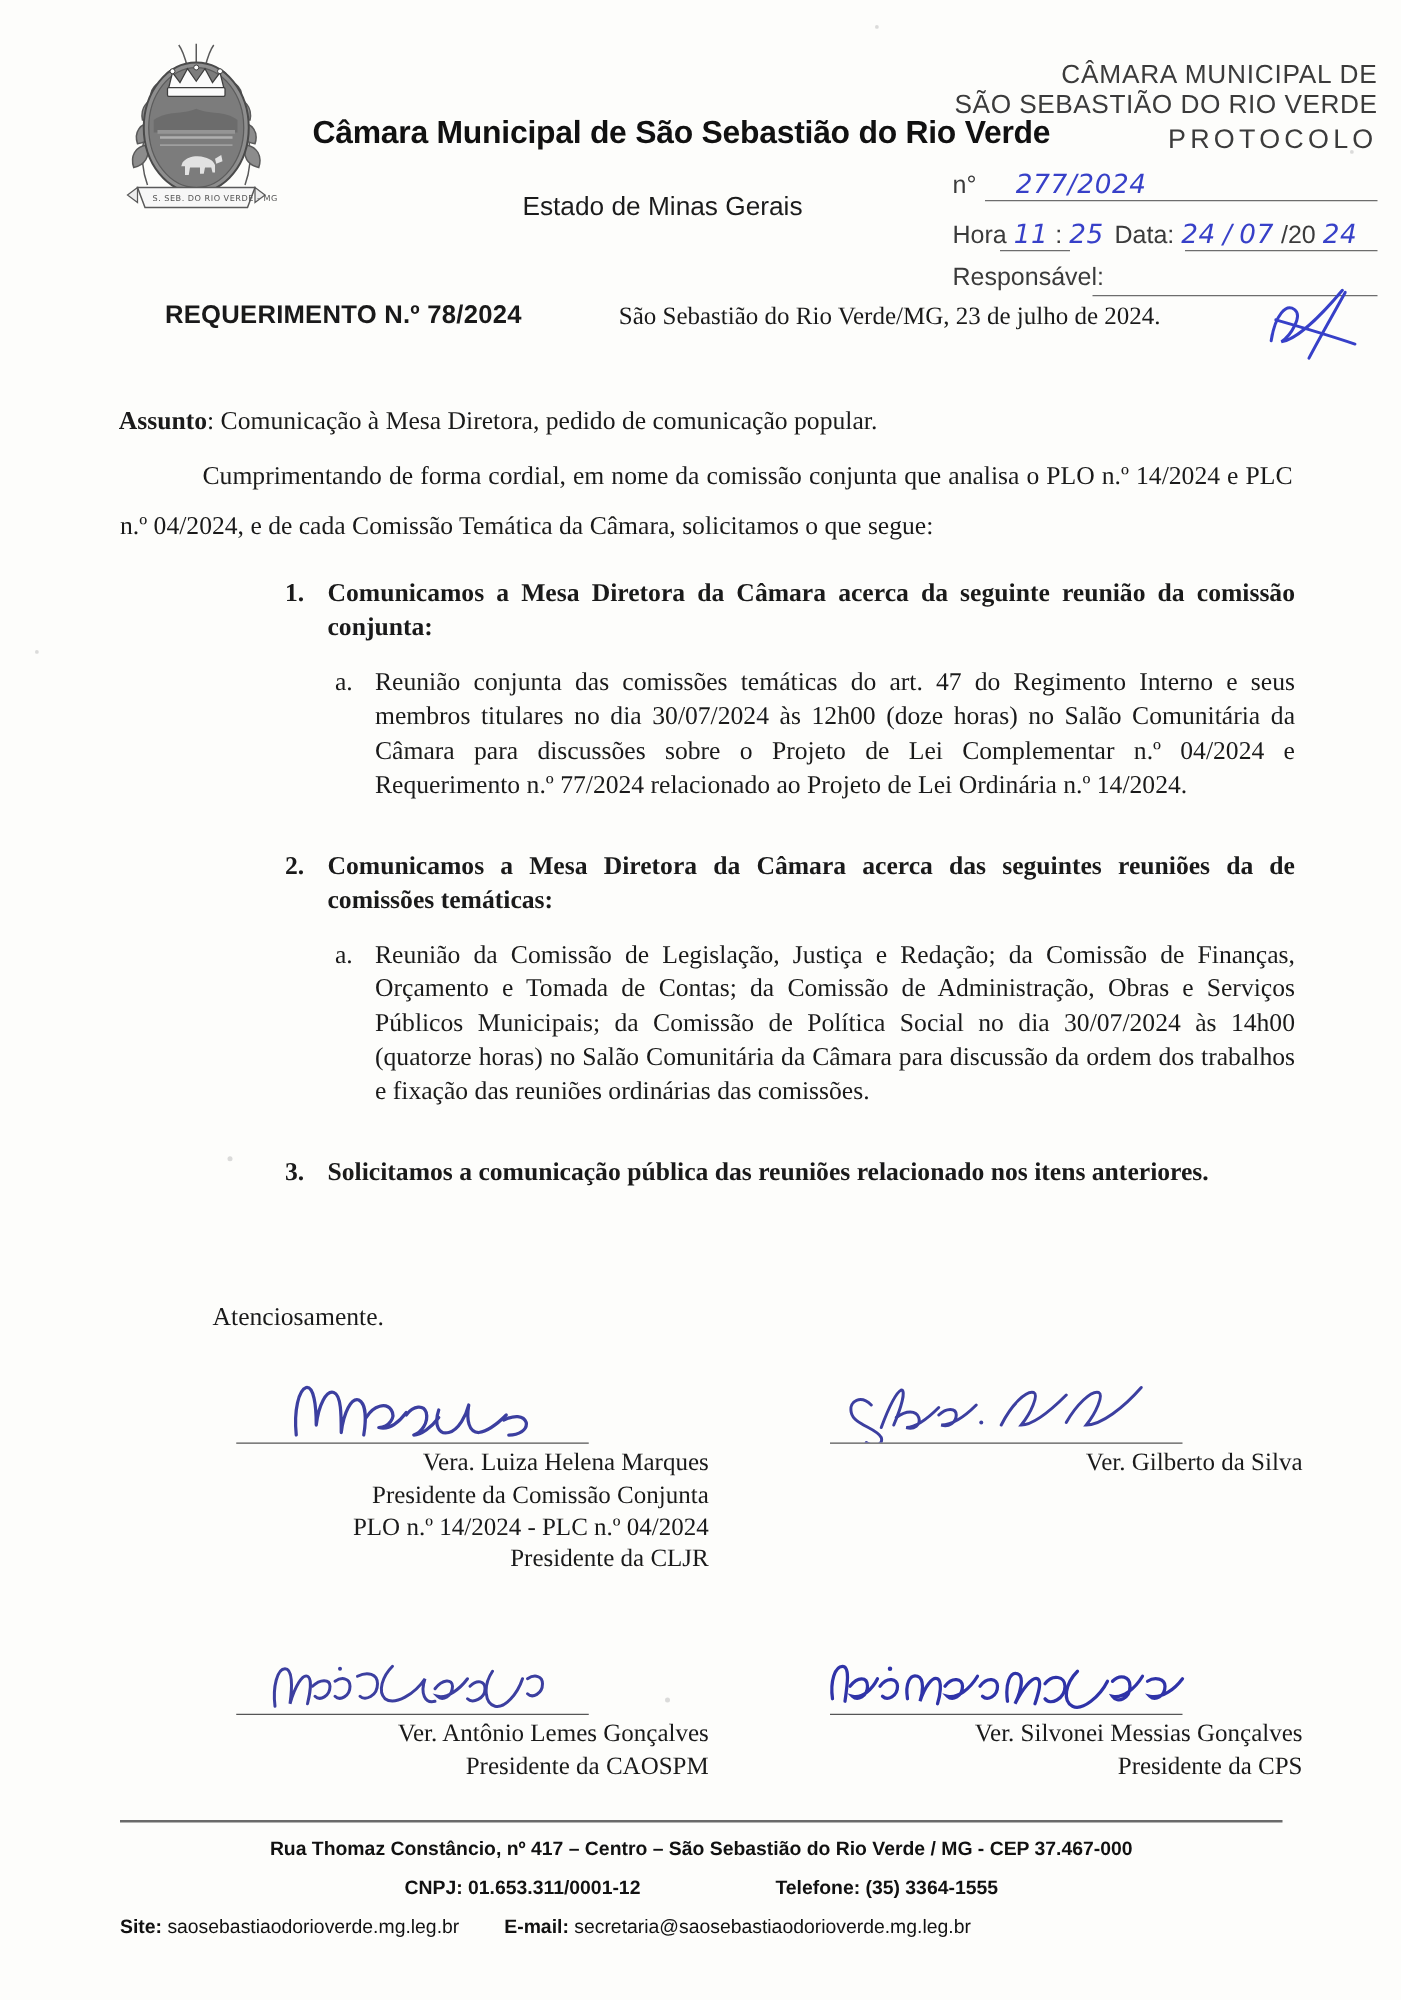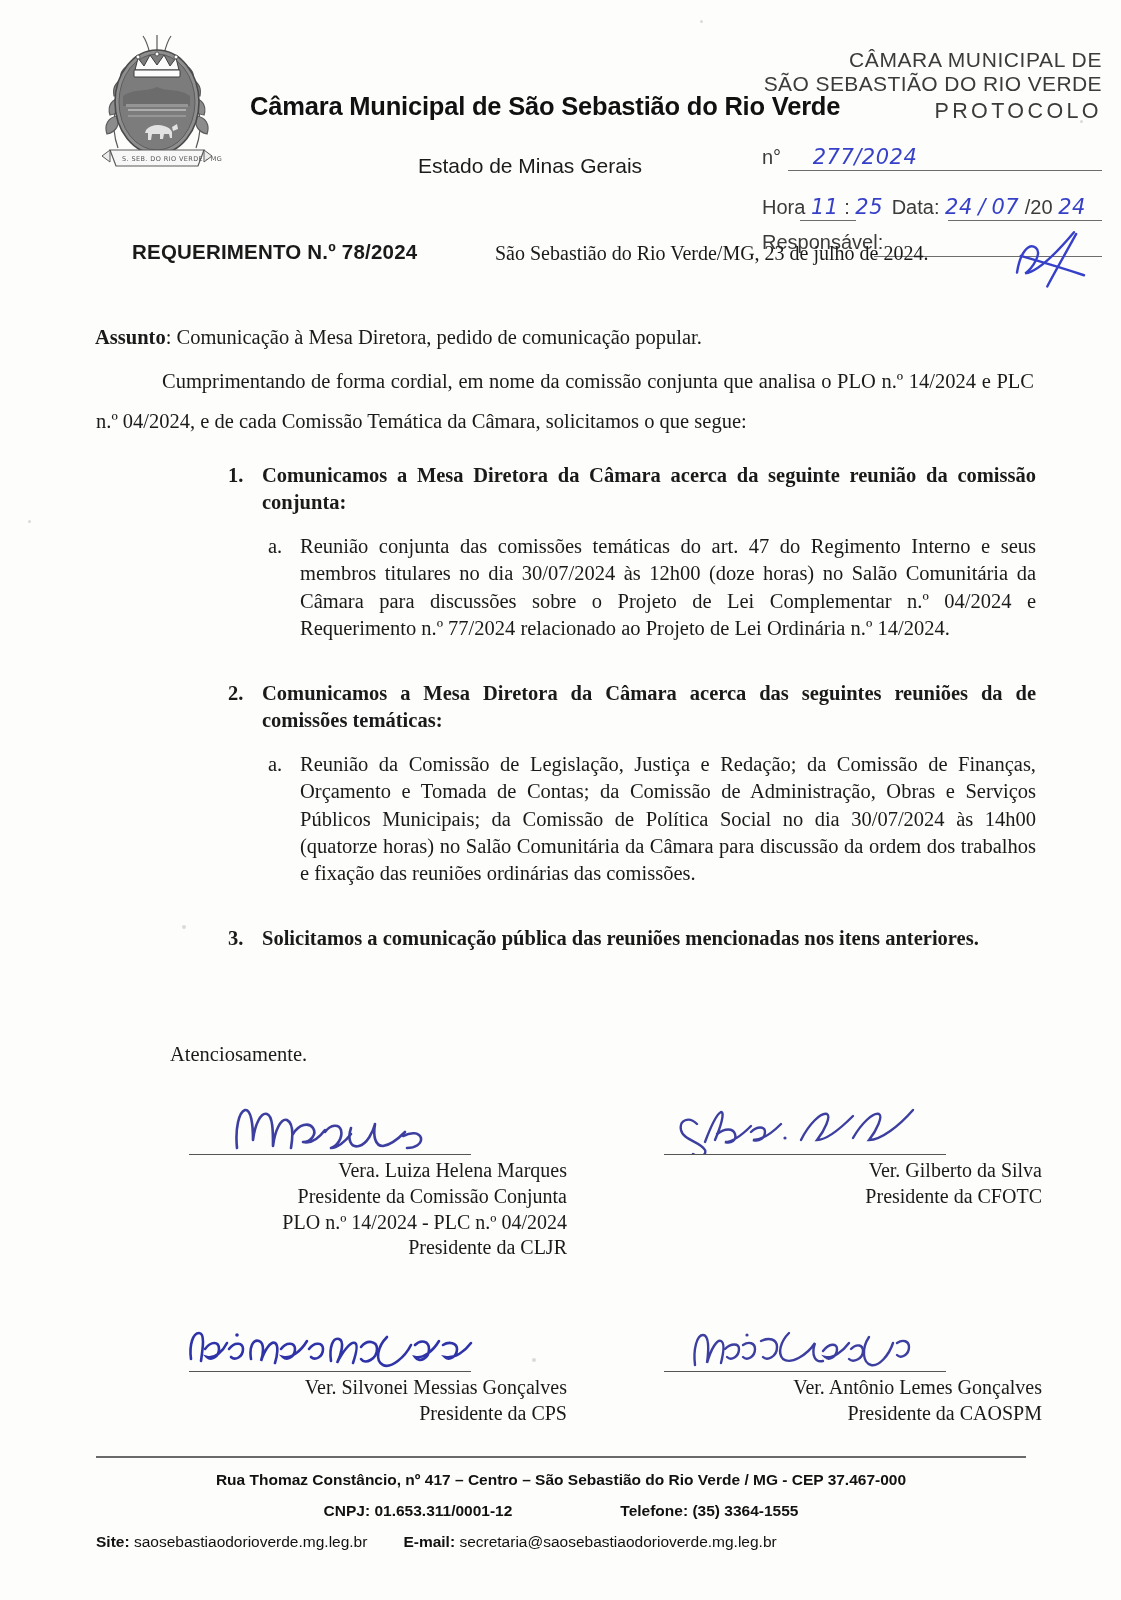--- a/index.html
+++ b/index.html
@@ -77,21 +77,21 @@
   }
   .stamp-l2 { letter-spacing: 0.4px; }
   .stamp-l3 {
     letter-spacing: 3.4px;
     margin-top: 3px;
     font-size: 21.5px;
   }
   .stamp-row {
     position: relative;
     font-size: 20px;
-    margin-top: 22px;
+    margin-top: 12px;
     height: 28px;
   }
   .stamp-lbl { color: #2b2b2b; }
   .stamp-rule {
     position: absolute;
     bottom: 2px;
     height: 1px;
     background: #3a3a3a;
     opacity: .8;
   }
@@ -430,21 +430,21 @@
           <span class="subitem-text">Reunião da Comissão de Legislação, Justiça e Redação; da Comissão de Finanças, Orçamento e Tomada de Contas; da Comissão de Administração, Obras e Serviços Públicos Municipais; da Comissão de Política Social no dia 30/07/2024 às 14h00 (quatorze horas) no Salão Comunitária da Câmara para discussão da ordem dos trabalhos e fixação das reuniões ordinárias das comissões.</span>
         </div>
       </div>
     </div>
 
     <div class="gap-2"></div>
 
     <div class="oitem">
       <div class="oitem-head">
         <span class="oitem-num">3.</span>
-        <span class="oitem-text">Solicitamos a comunicação pública das reuniões mencionadas nos itens anteriores.</span>
+        <span class="oitem-text">Solicitamos a comunicação pública das reuniões relacionado nos itens anteriores.</span>
       </div>
     </div>
 
   </div>
 
   <div class="closing">Atenciosamente.</div>
 
   <div class="sig-grid">
 
     <div class="sig-row">
@@ -477,26 +477,47 @@
               <path d="M62 36 C70 30 78 30 80 36 C82 42 76 46 70 44 C78 44 88 36 96 28"></path>
               <path d="M96 34 C102 28 110 28 110 34 C110 40 104 44 98 42 C108 42 118 34 126 26"></path>
               <circle cx="130" cy="40" r="1.6" fill="#3c3fa0" stroke="none"></circle>
               <path d="M146 42 C154 26 166 14 172 16 C176 18 170 32 162 42 C172 42 186 30 198 18"></path>
               <path d="M198 40 C206 26 218 14 224 16 C228 18 222 32 214 42 C226 42 244 28 258 12"></path>
             </g>
           </svg>
         </div>
         <div class="sig-rule"></div>
         <div class="sig-name">Ver. Gilberto da Silva</div>
-        <div class="sig-role">Presidente da CFOTC</div>
       </div>
 
     </div>
 
     <div class="sig-row sig-row-2">
+
+      <div class="sig-cell">
+        <div class="sig-scribble">
+          <svg width="280" height="56" viewBox="0 0 280 56">
+            <g stroke="#3c3fa0" stroke-width="2.4" fill="none" stroke-linecap="round">
+              <path d="M30 50 C28 34 32 20 38 20 C44 20 44 34 42 48 C46 34 52 24 56 26 C60 28 58 40 56 48"></path>
+              <path d="M60 34 C66 28 74 28 74 34 C74 42 66 46 62 42"></path>
+              <path d="M78 30 C84 26 90 28 90 34 C90 42 82 46 78 42"></path>
+              <circle cx="82" cy="20" r="1.6" fill="#3c3fa0" stroke="none"></circle>
+              <path d="M96 26 C104 22 112 24 112 32 C112 42 102 46 98 42"></path>
+              <path d="M124 18 C116 26 112 38 118 44 C126 50 142 40 150 28 C146 40 150 48 158 46"></path>
+              <path d="M158 36 C164 28 172 28 172 34 C172 42 164 46 160 42 C168 44 178 36 184 28"></path>
+              <path d="M186 34 C192 28 198 30 198 36 C198 44 188 48 184 44"></path>
+              <path d="M204 22 C196 34 198 48 206 50 C214 52 224 40 228 28"></path>
+              <path d="M232 28 C238 24 244 26 244 32 C244 40 236 44 232 40"></path>
+            </g>
+          </svg>
+        </div>
+        <div class="sig-rule"></div>
+        <div class="sig-name">Ver. Antônio Lemes Gonçalves</div>
+        <div class="sig-role">Presidente da CAOSPM</div>
+      </div>
 
       <div class="sig-cell">
         <div class="sig-scribble">
           <svg width="330" height="56" viewBox="0 0 330 56">
             <g stroke="#2f33a8" stroke-width="2.6" fill="none" stroke-linecap="round">
               <path d="M26 44 C24 30 28 18 34 18 C40 18 38 32 36 46"></path>
               <path d="M40 34 C46 26 54 26 54 34 C54 42 46 46 42 42 C50 44 58 36 62 28"></path>
               <path d="M64 34 C70 26 78 28 78 34 C78 42 70 46 66 42"></path>
               <circle cx="72" cy="20" r="1.8" fill="#2f33a8" stroke="none"></circle>
               <path d="M86 44 C84 32 88 24 94 26 C100 28 98 40 96 46 C100 34 106 26 110 28 C114 30 112 42 110 48"></path>
@@ -508,42 +529,20 @@
               <path d="M250 30 C256 24 264 26 264 34 C264 44 254 48 250 42 C258 44 268 36 274 26"></path>
               <path d="M278 30 C284 26 292 28 292 34 C292 42 284 46 280 42 C290 44 300 36 306 28"></path>
             </g>
           </svg>
         </div>
         <div class="sig-rule"></div>
         <div class="sig-name">Ver. Silvonei Messias Gonçalves</div>
         <div class="sig-role">Presidente da CPS</div>
       </div>
 
-      <div class="sig-cell">
-        <div class="sig-scribble">
-          <svg width="280" height="56" viewBox="0 0 280 56">
-            <g stroke="#3c3fa0" stroke-width="2.4" fill="none" stroke-linecap="round">
-              <path d="M30 50 C28 34 32 20 38 20 C44 20 44 34 42 48 C46 34 52 24 56 26 C60 28 58 40 56 48"></path>
-              <path d="M60 34 C66 28 74 28 74 34 C74 42 66 46 62 42"></path>
-              <path d="M78 30 C84 26 90 28 90 34 C90 42 82 46 78 42"></path>
-              <circle cx="82" cy="20" r="1.6" fill="#3c3fa0" stroke="none"></circle>
-              <path d="M96 26 C104 22 112 24 112 32 C112 42 102 46 98 42"></path>
-              <path d="M124 18 C116 26 112 38 118 44 C126 50 142 40 150 28 C146 40 150 48 158 46"></path>
-              <path d="M158 36 C164 28 172 28 172 34 C172 42 164 46 160 42 C168 44 178 36 184 28"></path>
-              <path d="M186 34 C192 28 198 30 198 36 C198 44 188 48 184 44"></path>
-              <path d="M204 22 C196 34 198 48 206 50 C214 52 224 40 228 28"></path>
-              <path d="M232 28 C238 24 244 26 244 32 C244 40 236 44 232 40"></path>
-            </g>
-          </svg>
-        </div>
-        <div class="sig-rule"></div>
-        <div class="sig-name">Ver. Antônio Lemes Gonçalves</div>
-        <div class="sig-role">Presidente da CAOSPM</div>
-      </div>
-
     </div>
   </div>
 
   <div class="footer">
     <div class="footer-rule"></div>
     <div class="footer-line">Rua Thomaz Constâncio, nº 417 – Centro – São Sebastião do Rio Verde / MG - CEP 37.467-000</div>
     <div class="footer-cols">
       <span>CNPJ: 01.653.311/0001-12</span>
       <span>Telefone: (35) 3364-1555</span>
     </div>

